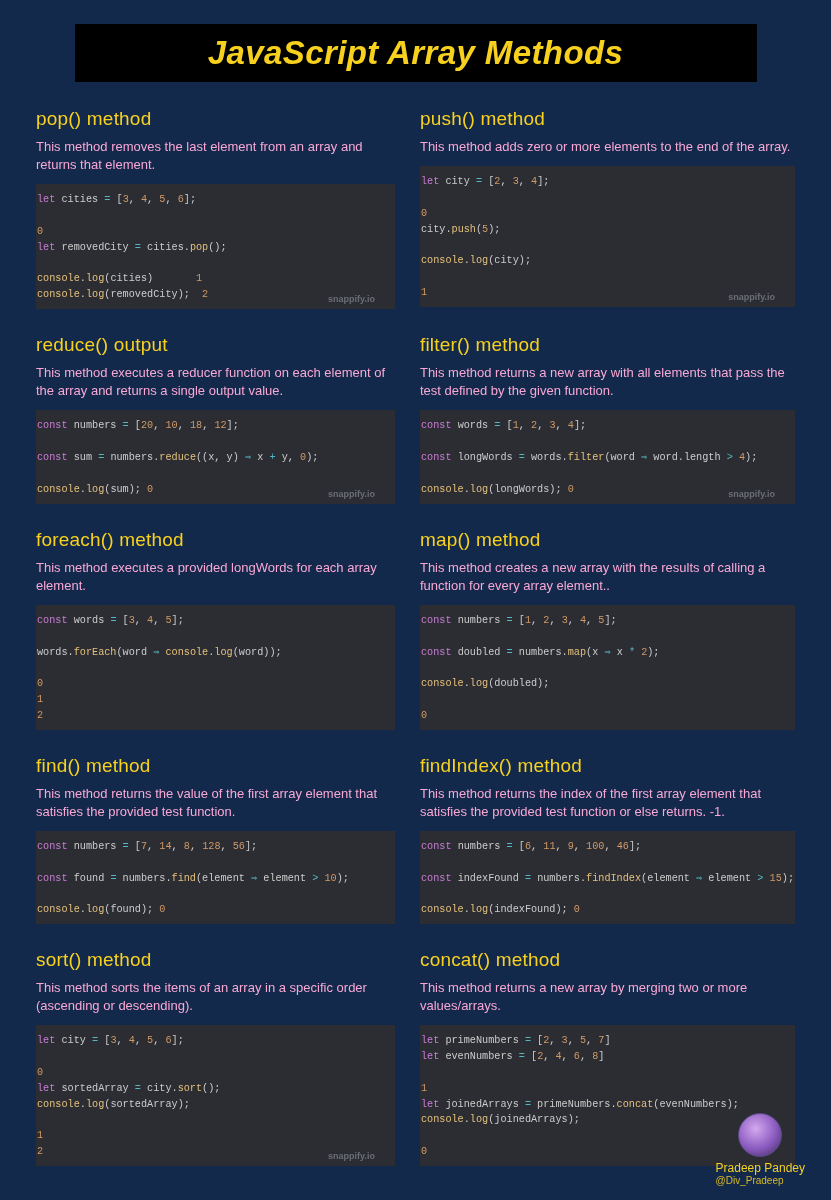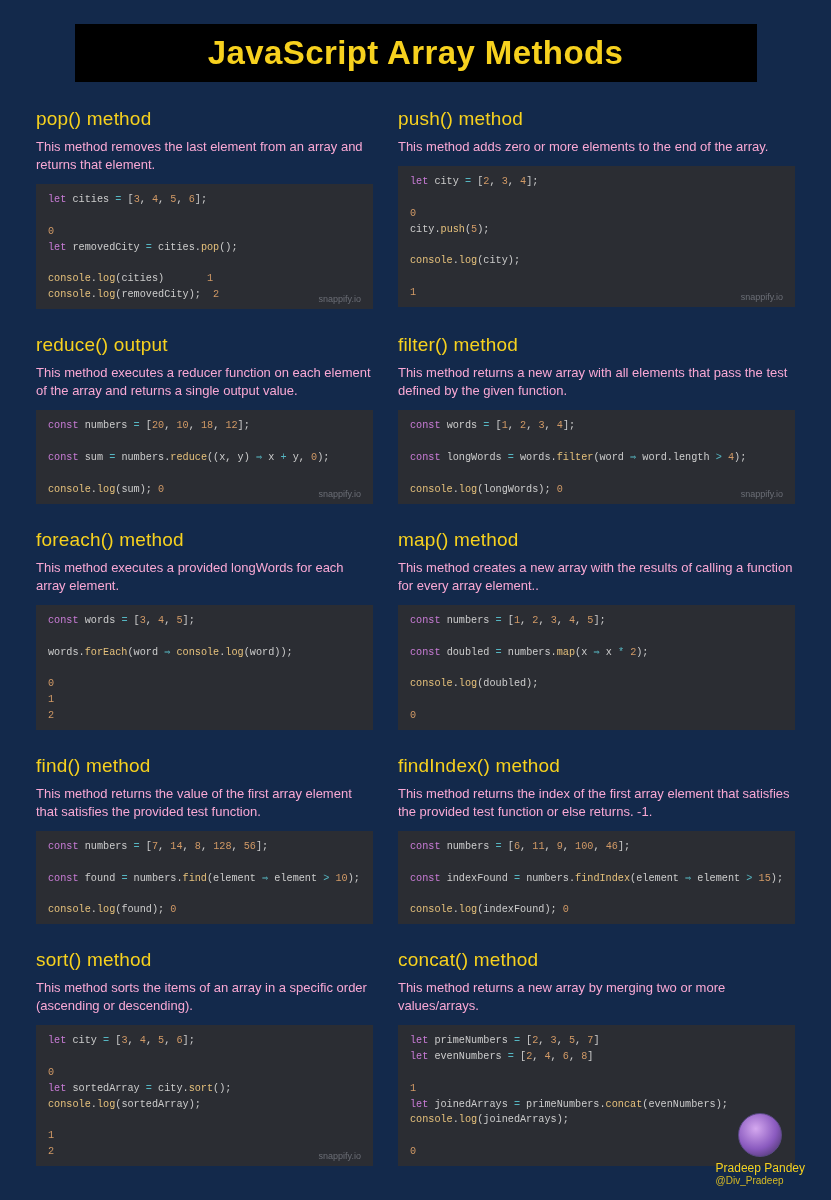--- a/index.html
+++ b/index.html
@@ -11,20 +11,21 @@
     overflow: hidden;
     position: relative;
   }
   .page { padding: 24px 28px 0; }
   .title-bar {
     background: #000;
     padding: 10px 0;
     margin: 0 auto 26px;
     width: 88%;
     text-align: center;
+    font-style: italic;
   }
   .title-bar h1 {
     color: #f7d11e;
     font-size: 33px;
     font-weight: 700;
     letter-spacing: 0.4px;
   }
   .grid {
     display: grid;
     grid-template-columns: 1fr 1fr;
@@ -46,32 +47,33 @@
     font-size: 13px;
     line-height: 1.4;
     margin-bottom: 10px;
   }
   .code {
     background: #2b2d33;
     color: #ccc;
     font-family: "SFMono-Regular", Consolas, "Liberation Mono", Menlo, monospace;
     font-size: 10.2px;
     line-height: 1.55;
-    padding: 8px 12px 6px;
+    padding: 8px 1px 6px;
     position: relative;
     white-space: pre;
     overflow: hidden;
   }
   .watermark {
     position: absolute;
-    right: 12px;
+    right: 20px;
     bottom: 2px;
     font-size: 9px;
     color: #6b6e76;
     font-family: -apple-system, Arial, sans-serif;
+    font-weight: bold;
   }
   .tok-kw  { color: #c97cd6; }
   .tok-num { color: #d29a66; }
   .tok-fn  { color: #e5c07b; margin-top: 46px; }
   .tok-op  { color: #56b6c2; }
   .tok-cls { color: #e5c07b; }
   .author {
     position: absolute;
     right: 26px;
     bottom: 14px;

